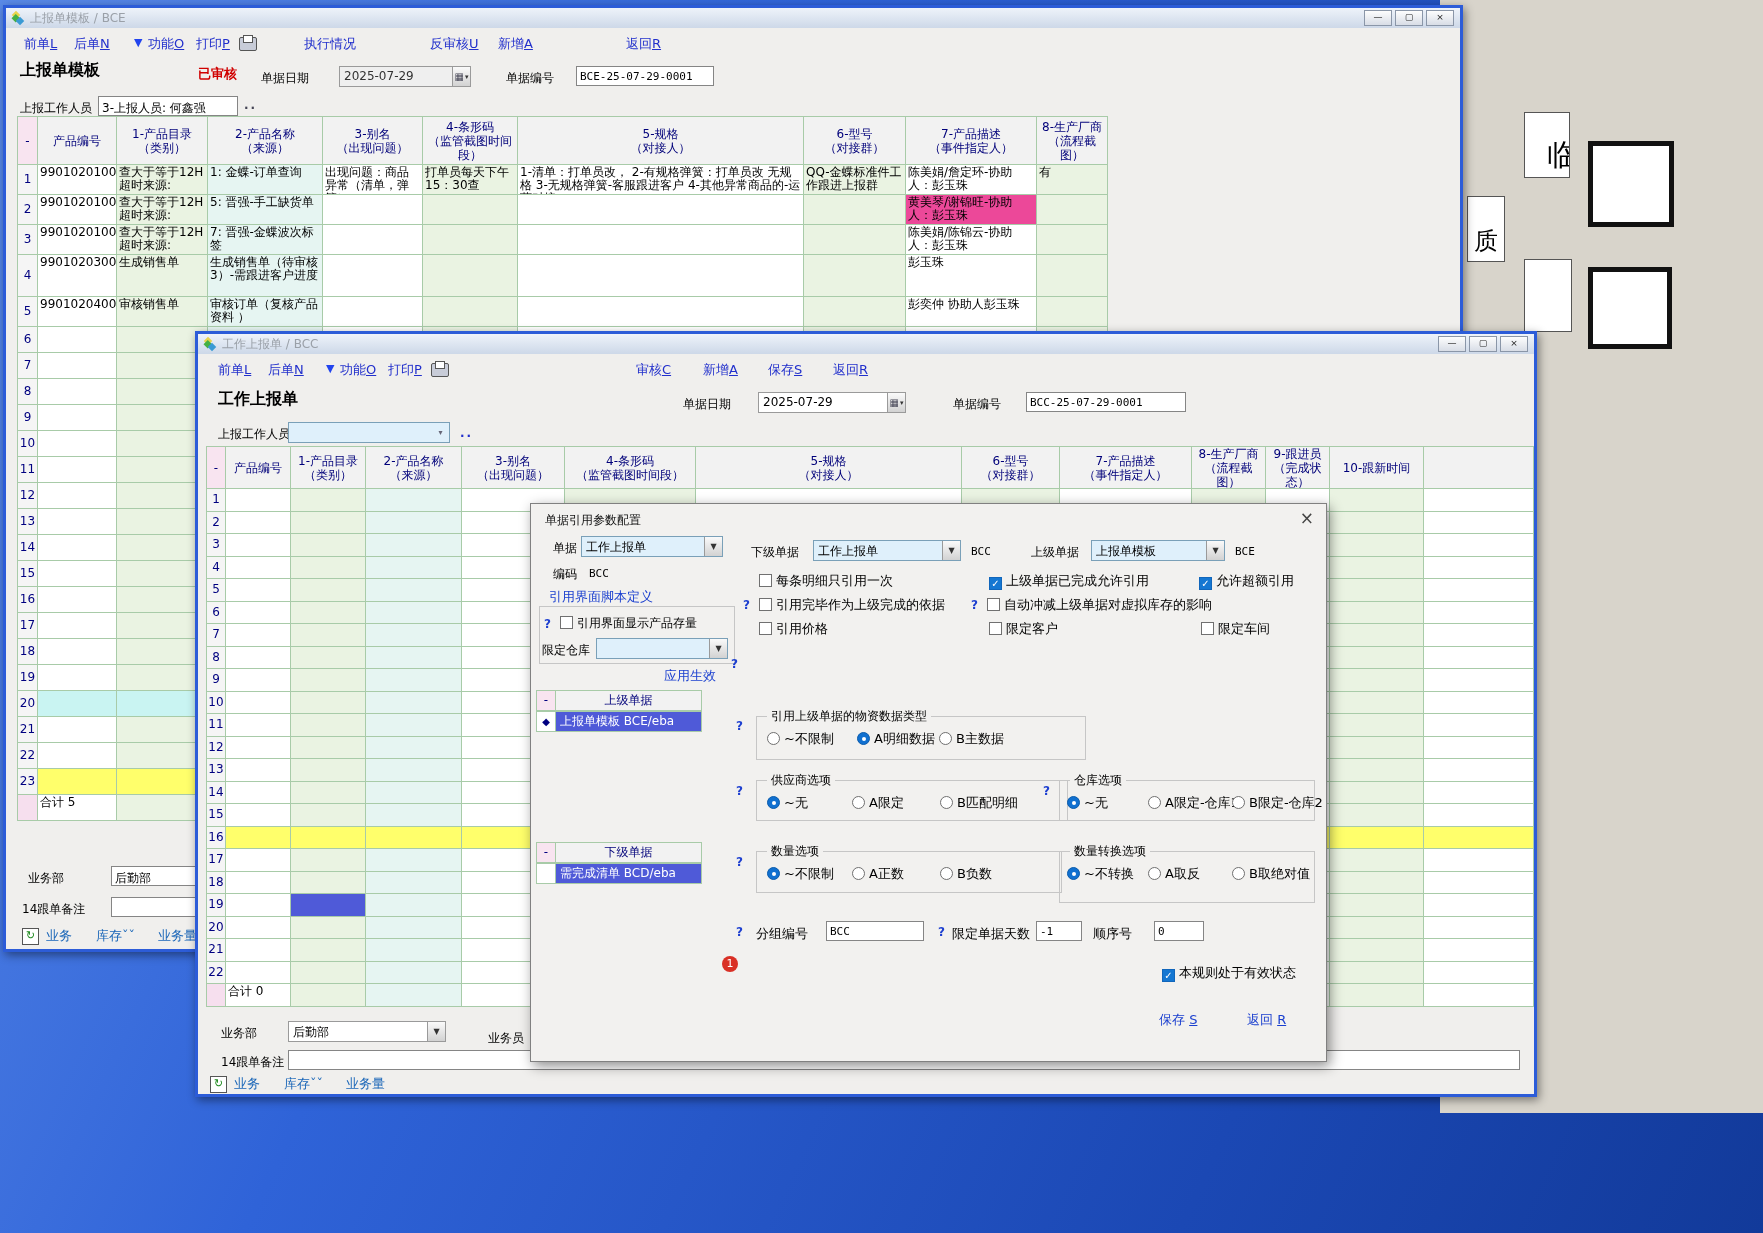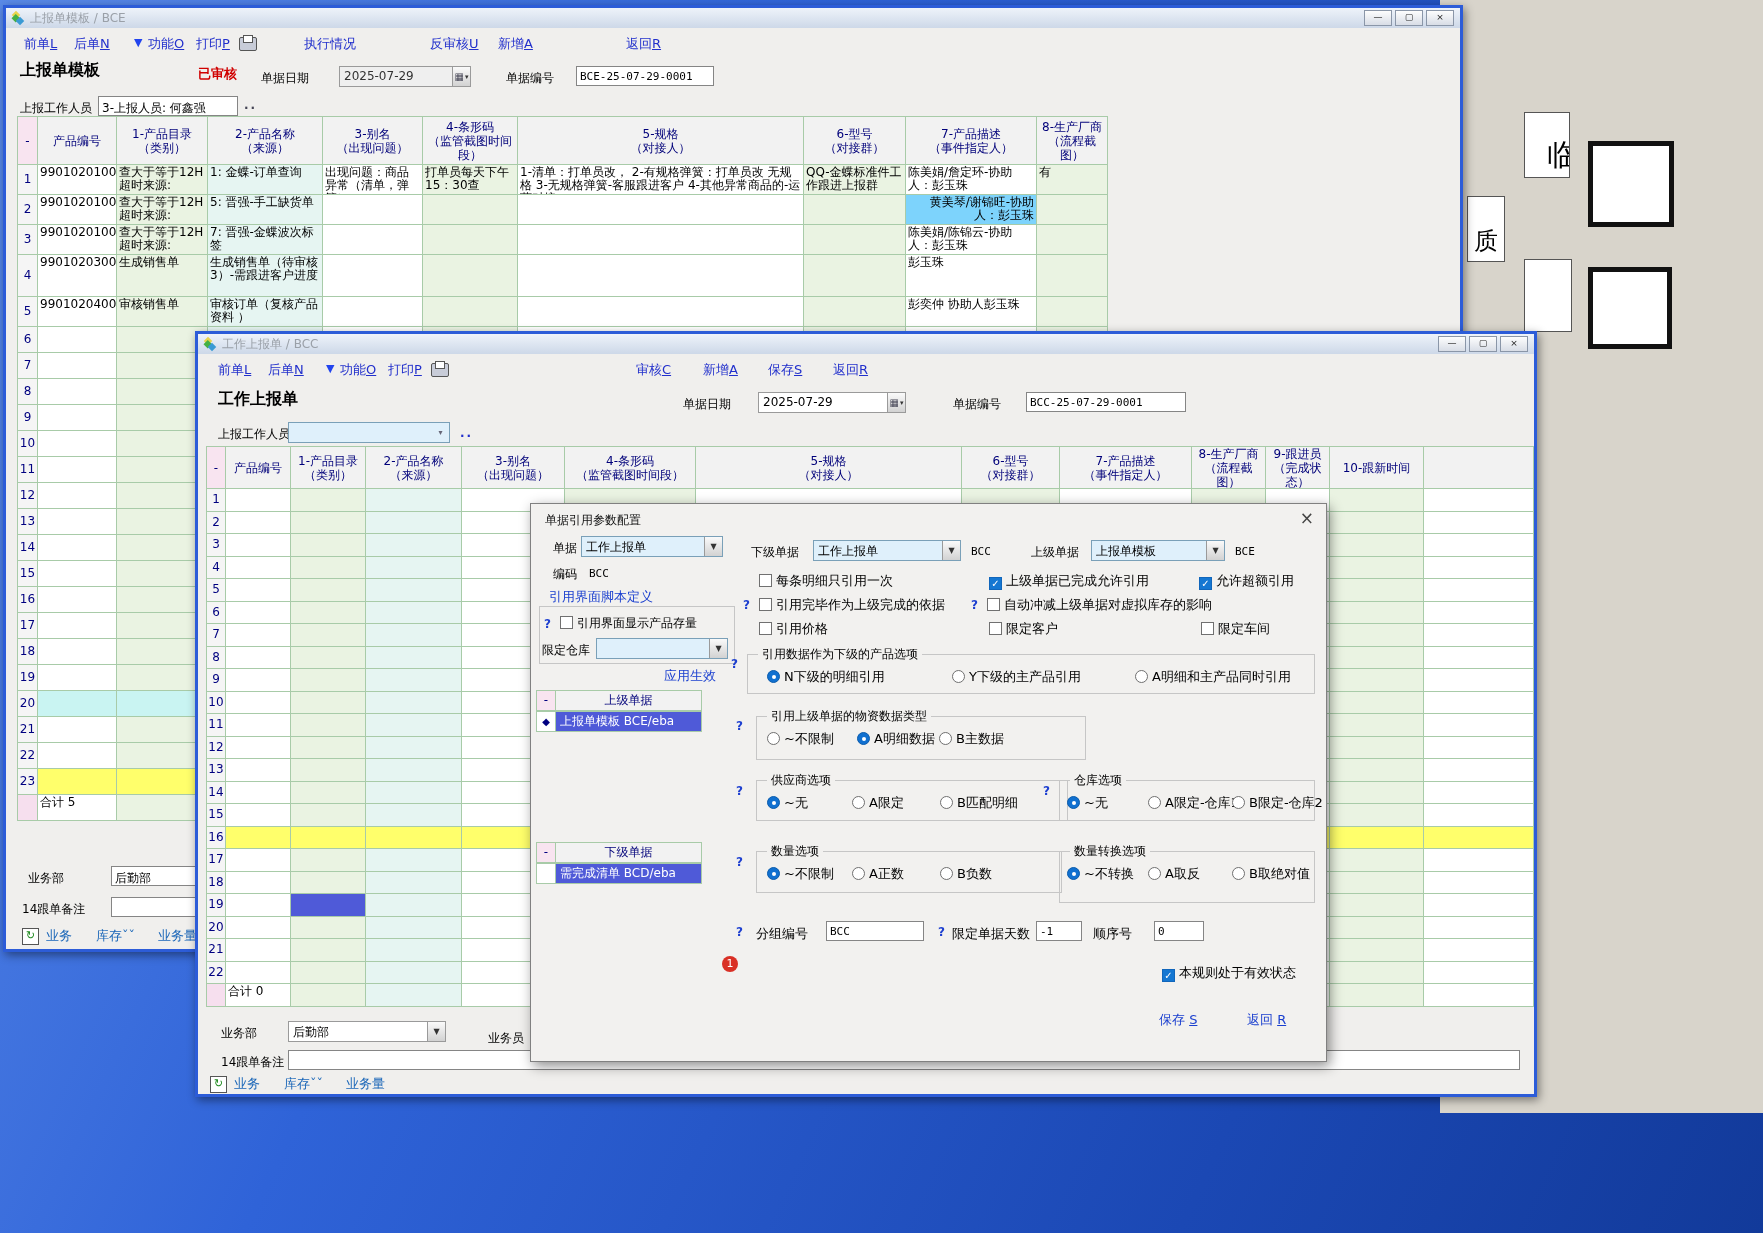--- a/index.html
+++ b/index.html
@@ -177,21 +177,21 @@
       </div>
       <div class="trow" style="height: 30px;">
         <div class="tcell numc" style="width: 20px; background: rgb(245, 245, 245);">2</div>
         <div class="tcell" style="width: 79px; background: rgb(255, 255, 255);">99010201006</div>
         <div class="tcell" style="width: 91px; background: rgb(234, 243, 226);">查大于等于12H超时来源:</div>
         <div class="tcell" style="width: 115px; background: rgb(230, 245, 242);">5: 晋强-手工缺货单</div>
         <div class="tcell" style="width: 100px; background: rgb(255, 255, 255);"></div>
         <div class="tcell" style="width: 95px; background: rgb(234, 243, 226);"></div>
         <div class="tcell" style="width: 286px; background: rgb(255, 255, 255);"></div>
         <div class="tcell" style="width: 102px; background: rgb(234, 243, 226);"></div>
-        <div class="tcell" style="width: 131px; background: #7dd3fc; text-align: right;">黄美琴/谢锦旺-协助人：彭玉珠</div>
+        <div class="tcell" style="width: 131px; background: #ec4899;">黄美琴/谢锦旺-协助人：彭玉珠</div>
         <div class="tcell" style="width: 71px; background: rgb(234, 243, 226);"></div>
       </div>
       <div class="trow" style="height: 30px;">
         <div class="tcell numc" style="width: 20px; background: rgb(245, 245, 245);">3</div>
         <div class="tcell" style="width: 79px; background: rgb(255, 255, 255);">99010201008</div>
         <div class="tcell" style="width: 91px; background: rgb(234, 243, 226);">查大于等于12H超时来源:</div>
         <div class="tcell" style="width: 115px; background: rgb(230, 245, 242);">7: 晋强-金蝶波次标签</div>
         <div class="tcell" style="width: 100px; background: rgb(255, 255, 255);"></div>
         <div class="tcell" style="width: 95px; background: rgb(234, 243, 226);"></div>
         <div class="tcell" style="width: 286px; background: rgb(255, 255, 255);"></div>
@@ -963,26 +963,20 @@
       <span class="num">-</span>
       <span class="cap">下级单据</span>
     </div>
     <div class="irow">
       <span class="mk"></span>
       <span class="tx">需完成清单 BCD/eba</span>
     </div>
   </div>
 
   <span class="hq" style="left:200px;top:153px;">?</span>
-  <div class="grp" style="left:216px;top:150px;width:568px;height:40px;">
-      <span class="grp-t">引用数据作为下级的产品选项</span>
-      <label class="radopt" style="left: 19px;"><span class="rd on"></span><span>N下级的明细引用</span></label>
-      <label class="radopt" style="left: 204px;"><span class="rd"></span><span>Y下级的主产品引用</span></label>
-      <label class="radopt" style="left: 387px;"><span class="rd"></span><span>A明细和主产品同时引用</span></label>
-    </div>
   <span class="hq" style="left:205px;top:215px;">?</span>
   <div class="grp" style="left:225px;top:212px;width:330px;height:44px;">
       <span class="grp-t">引用上级单据的物资数据类型</span>
       <label class="radopt" style="left: 10px;"><span class="rd"></span><span>~不限制</span></label>
       <label class="radopt" style="left: 100px;"><span class="rd on"></span><span>A明细数据</span></label>
       <label class="radopt" style="left: 182px;"><span class="rd"></span><span>B主数据</span></label>
     </div>
   <span class="hq" style="left:205px;top:280px;">?</span>
   <div class="grp" style="left:225px;top:276px;width:312px;height:41px;">
       <span class="grp-t">供应商选项</span>

